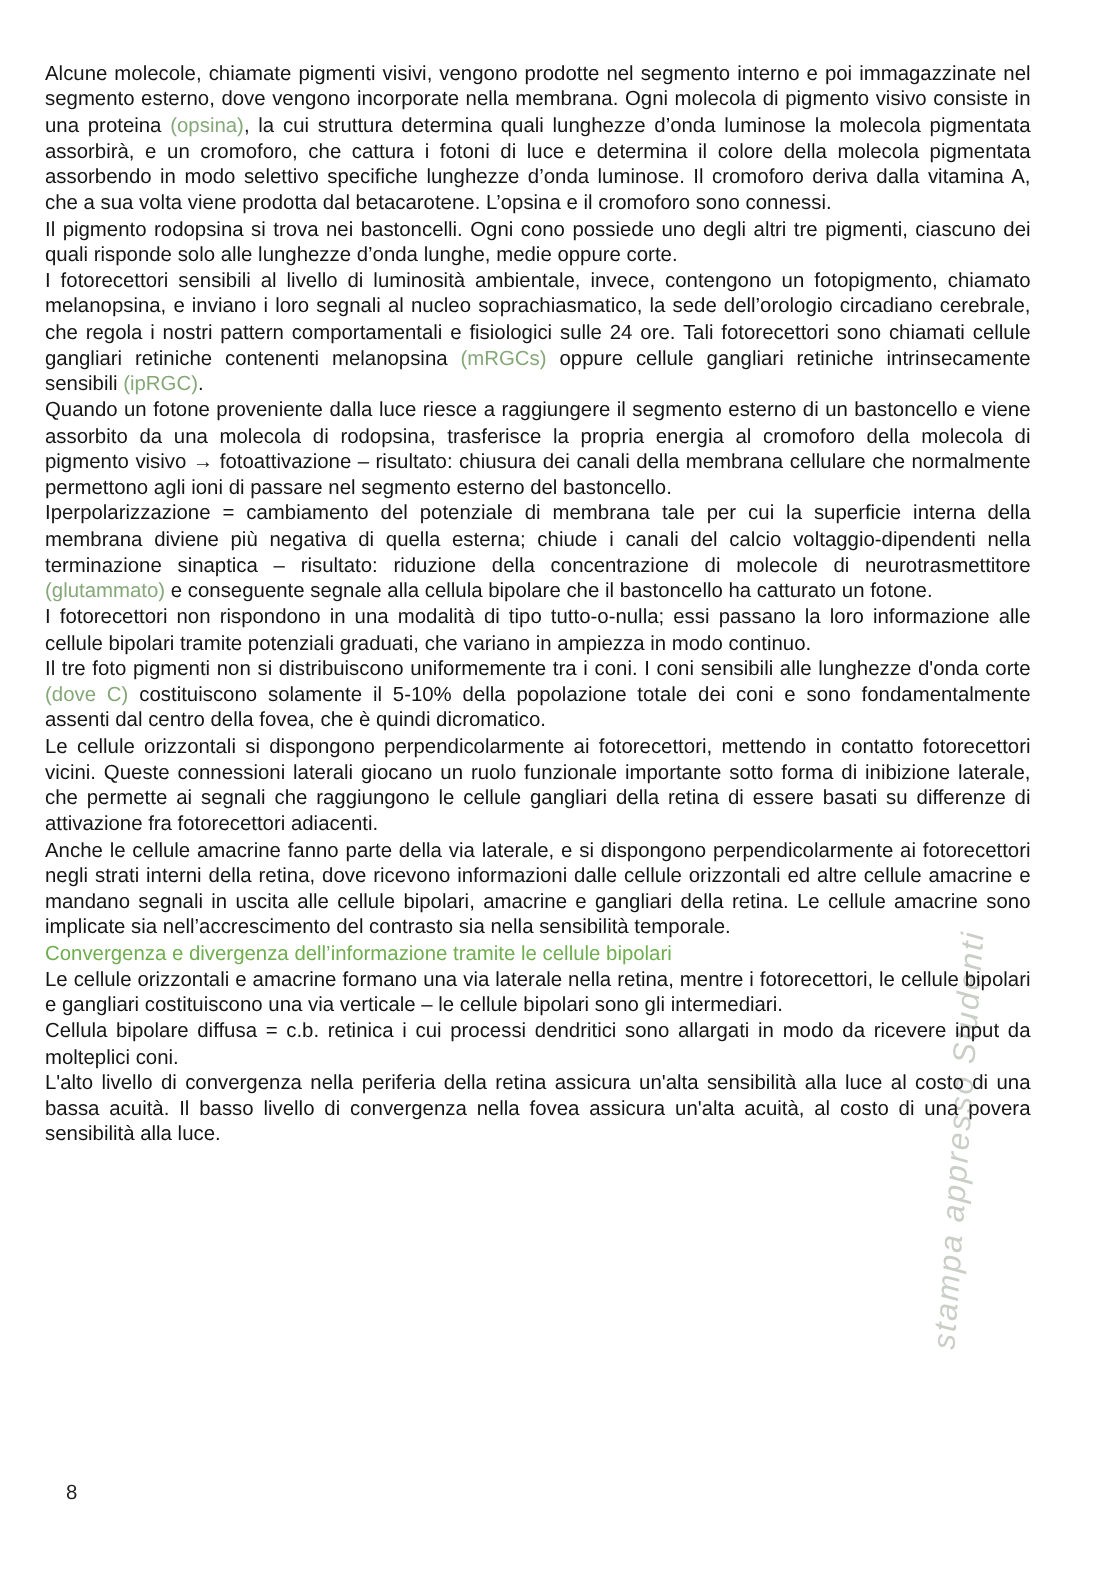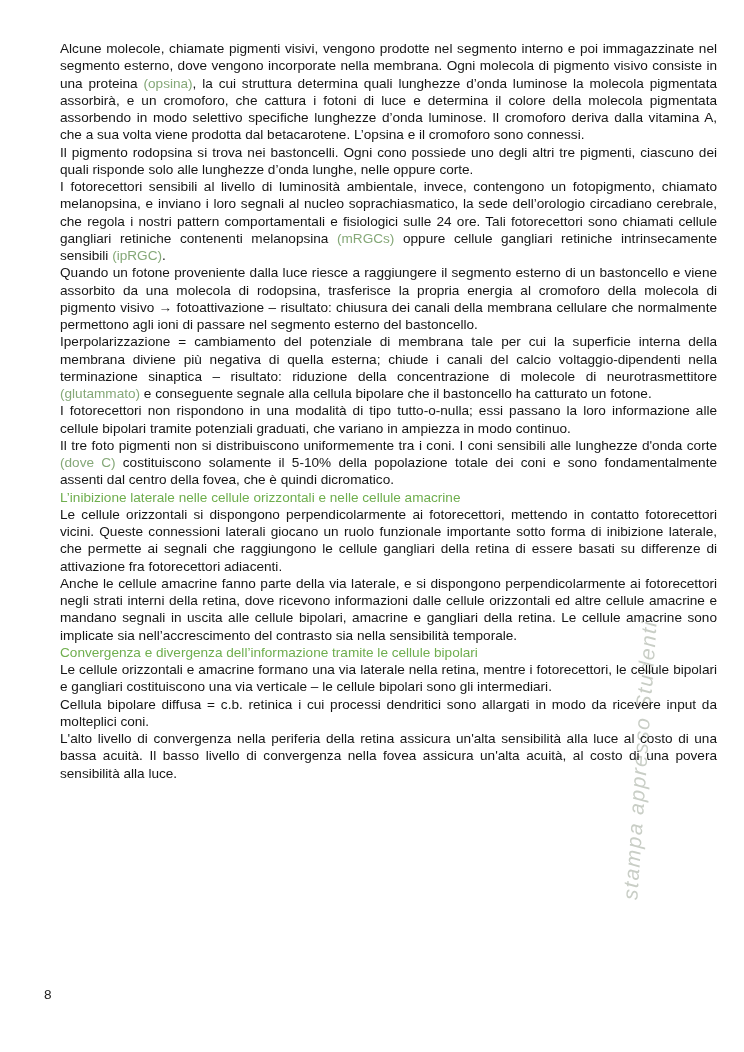--- a/index.html
+++ b/index.html
@@ -31,21 +31,21 @@
     font-style: italic;
     font-size: 21px;
     letter-spacing: 1.5px;
     color: var(--watermark-color, #c9cec6);
     white-space: nowrap;
     z-index: 1;
     user-select: none;
   }
   .content {
     position: absolute;
-    left: 60px;
+    left: 30px;
     top: 40px;
     width: 657px;
     font-size: 13.6px;
     line-height: 17.25px;
     color: var(--text-color, #151515);
     text-align: justify;
     z-index: 2;
   }
   .content p, .content h2 {
     margin: 0;
@@ -71,27 +71,26 @@
   }
 </style>
 </head>
 <body>
 
 <div class="page">
   <div class="watermark">stampa appresso Studenti</div>
 
   <div class="content" id="content">
       <p><span>Alcune molecole, chiamate pigmenti visivi, vengono prodotte nel segmento interno e poi immagazzinate nel segmento esterno, dove vengono incorporate nella membrana. Ogni molecola di pigmento visivo consiste in una proteina </span><span class="inline-green">(opsina)</span><span>, la cui struttura determina quali lunghezze d’onda luminose la molecola pigmentata assorbirà, e un cromoforo, che cattura i fotoni di luce e determina il colore della molecola pigmentata assorbendo in modo selettivo specifiche lunghezze d’onda luminose. Il cromoforo deriva dalla vitamina A, che a sua volta viene prodotta dal betacarotene. L’opsina e il cromoforo sono connessi.</span></p>
-      <p><span>Il pigmento rodopsina si trova nei bastoncelli. Ogni cono possiede uno degli altri tre pigmenti, ciascuno dei quali risponde solo alle lunghezze d’onda lunghe, nelle oppure corte.</span></p>
+      <p><span>Il pigmento rodopsina si trova nei bastoncelli. Ogni cono possiede uno degli altri tre pigmenti, ciascuno dei quali risponde solo alle lunghezze d’onda lunghe, medie oppure corte.</span></p>
       <p><span>I fotorecettori sensibili al livello di luminosità ambientale, invece, contengono un fotopigmento, chiamato melanopsina, e inviano i loro segnali al nucleo soprachiasmatico, la sede dell’orologio circadiano cerebrale, che regola i nostri pattern comportamentali e fisiologici sulle 24 ore. Tali fotorecettori sono chiamati cellule gangliari retiniche contenenti melanopsina </span><span class="inline-green">(mRGCs)</span><span> oppure cellule gangliari retiniche intrinsecamente sensibili </span><span class="inline-green">(ipRGC)</span><span>.</span></p>
       <p><span>Quando un fotone proveniente dalla luce riesce a raggiungere il segmento esterno di un bastoncello e viene assorbito da una molecola di rodopsina, trasferisce la propria energia al cromoforo della molecola di pigmento visivo → fotoattivazione – risultato: chiusura dei canali della membrana cellulare che normalmente permettono agli ioni di passare nel segmento esterno del bastoncello.</span></p>
       <p><span>Iperpolarizzazione = cambiamento del potenziale di membrana tale per cui la superficie interna della membrana diviene più negativa di quella esterna; chiude i canali del calcio voltaggio-dipendenti nella terminazione sinaptica – risultato: riduzione della concentrazione di molecole di neurotrasmettitore </span><span class="inline-green">(glutammato)</span><span> e conseguente segnale alla cellula bipolare che il bastoncello ha catturato un fotone.</span></p>
       <p><span>I fotorecettori non rispondono in una modalità di tipo tutto-o-nulla; essi passano la loro informazione alle cellule bipolari tramite potenziali graduati, che variano in ampiezza in modo continuo.</span></p>
       <p><span>Il tre foto pigmenti non si distribuiscono uniformemente tra i coni. I coni sensibili alle lunghezze d'onda corte </span><span class="inline-green">(dove C)</span><span> costituiscono solamente il 5-10% della popolazione totale dei coni e sono fondamentalmente assenti dal centro della fovea, che è quindi dicromatico.</span></p>
-      <h2><span>L’inibizione laterale nelle cellule orizzontali e nelle cellule amacrine</span></h2>
       <p><span>Le cellule orizzontali si dispongono perpendicolarmente ai fotorecettori, mettendo in contatto fotorecettori vicini. Queste connessioni laterali giocano un ruolo funzionale importante sotto forma di inibizione laterale, che permette ai segnali che raggiungono le cellule gangliari della retina di essere basati su differenze di attivazione fra fotorecettori adiacenti.</span></p>
       <p><span>Anche le cellule amacrine fanno parte della via laterale, e si dispongono perpendicolarmente ai fotorecettori negli strati interni della retina, dove ricevono informazioni dalle cellule orizzontali ed altre cellule amacrine e mandano segnali in uscita alle cellule bipolari, amacrine e gangliari della retina. Le cellule amacrine sono implicate sia nell’accrescimento del contrasto sia nella sensibilità temporale.</span></p>
       <h2><span>Convergenza e divergenza dell’informazione tramite le cellule bipolari</span></h2>
       <p><span>Le cellule orizzontali e amacrine formano una via laterale nella retina, mentre i fotorecettori, le cellule bipolari e gangliari costituiscono una via verticale – le cellule bipolari sono gli intermediari.</span></p>
       <p><span>Cellula bipolare diffusa = c.b. retinica i cui processi dendritici sono allargati in modo da ricevere input da molteplici coni.</span></p>
       <p><span>L'alto livello di convergenza nella periferia della retina assicura un'alta sensibilità alla luce al costo di una bassa acuità. Il basso livello di convergenza nella fovea assicura un'alta acuità, al costo di una povera sensibilità alla luce.</span></p>
     </div>
 
   <div class="page-number">8</div>
 </div>

